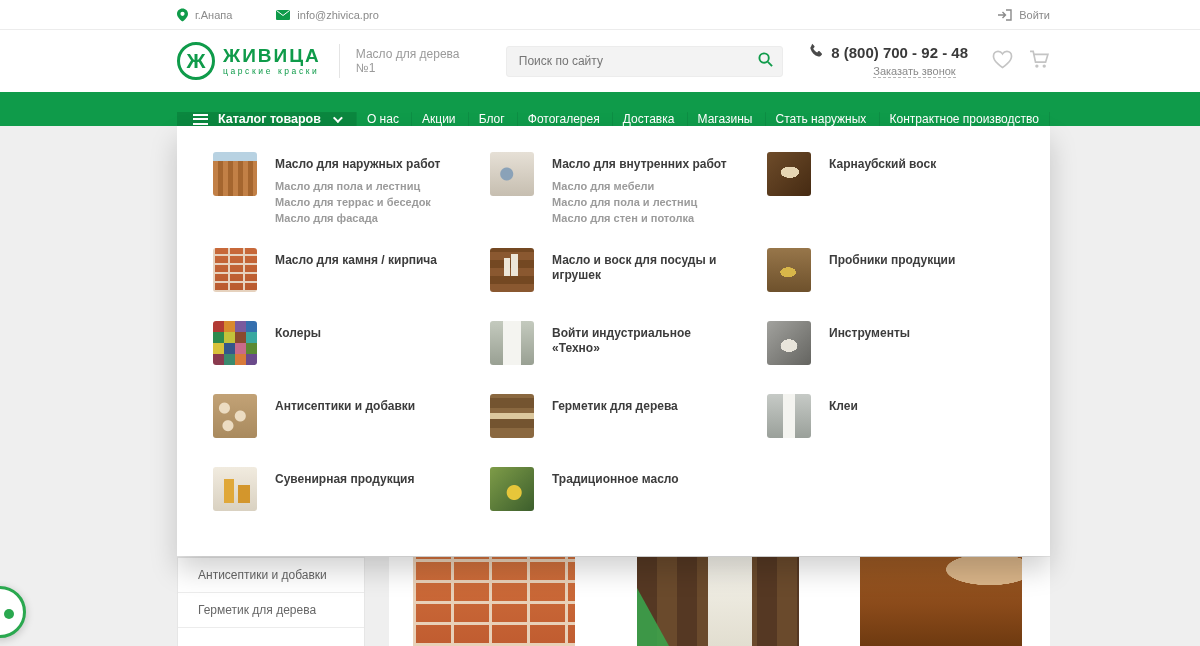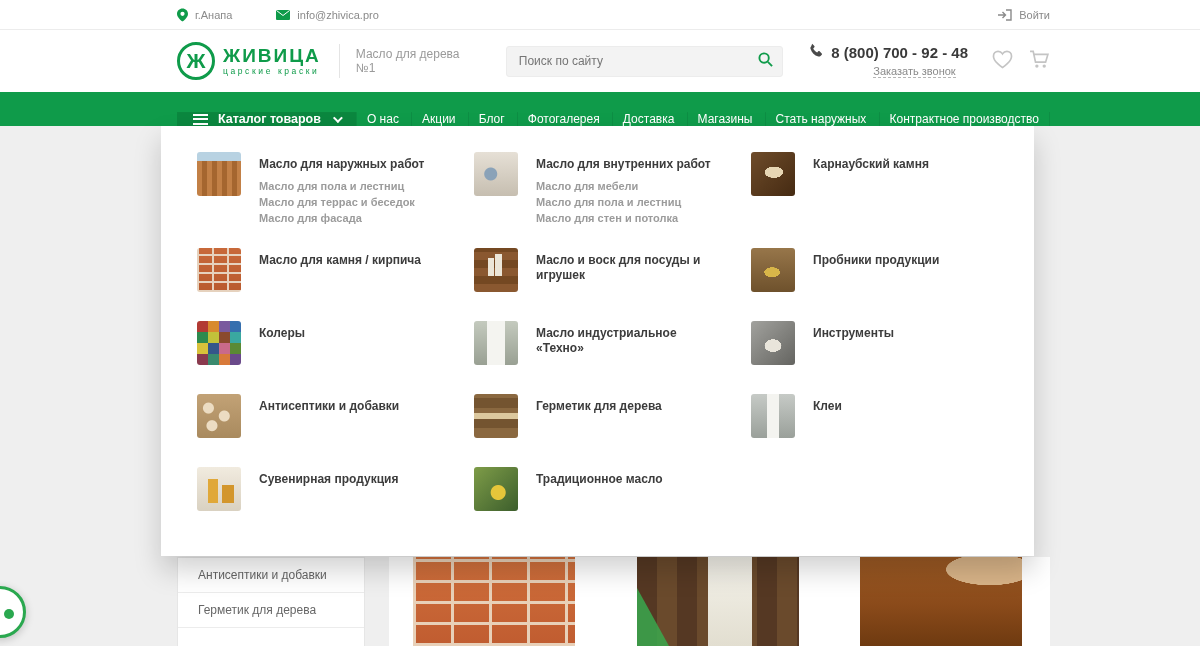--- a/index.html
+++ b/index.html
@@ -69,21 +69,21 @@
     background-image:linear-gradient(#f4f2ea,#e2ded0),
                      repeating-linear-gradient(90deg,#553823 0 20px,#6a4a2c 20px 40px);
     background-size:44px 100%,auto; background-position:60% 0,0 0; background-repeat:no-repeat,repeat; }
   .product-img[data-img="boards"]::after { content:""; position:absolute; left:0; bottom:0;
     border-left:32px solid rgba(58,168,78,.85); border-top:58px solid transparent; }
   .product-img[data-img="table"] { left:471px;
     background-image:radial-gradient(ellipse 72px 26px at 80% 14%,#d9b488 0 60%,rgba(0,0,0,0) 61%),
                      linear-gradient(180deg,#9c5a24 0,#8a4a1a 55%,#6e3a10 100%); }
 
   
-  .megamenu { position:absolute; left:161px; top:0; width:873px; height:430px; background:#fff;
+  .megamenu { position:absolute; left:177px; top:0; width:873px; height:430px; background:#fff;
               box-shadow:0 14px 26px rgba(0,0,0,0.18); z-index:20;
               display:grid; grid-template-columns:repeat(3,277px); grid-template-rows:96px 73px 73px 73px 73px;
               grid-auto-flow:column; padding:26px 0 0 36px; }
   .mm-item { display:flex; align-items:flex-start; cursor:pointer; }
   .mm-text { padding-top:5px; }
   .mm-title { font-size:12px; font-weight:600; color:#3c3c3c; line-height:15px; max-width:190px; }
   .mm-subs { margin-top:6px; }
   .mm-sub { font-size:11px; color:#9b9b9b; line-height:16px; cursor:pointer;font-weight:bold; }
 
   .thumb { width:44px; height:44px; border-radius:3px; margin-right:18px; flex:0 0 44px; background-color:#c8a87c; }
@@ -280,40 +280,40 @@
     </div>
     <div class="mm-item">
       <span class="thumb" data-thumb="dishes"></span>
       <div class="mm-text">
           <div class="mm-title">Масло и воск для посуды и игрушек</div>
         </div>
     </div>
     <div class="mm-item">
       <span class="thumb" data-thumb="techno"></span>
       <div class="mm-text">
-          <div class="mm-title">Масло индустриальное «Техно»</div>
+          <div class="mm-title">Войти индустриальное «Техно»</div>
         </div>
     </div>
     <div class="mm-item">
       <span class="thumb" data-thumb="sealant"></span>
       <div class="mm-text">
           <div class="mm-title">Герметик для дерева</div>
         </div>
     </div>
     <div class="mm-item">
       <span class="thumb" data-thumb="traditional"></span>
       <div class="mm-text">
           <div class="mm-title">Традиционное масло</div>
         </div>
     </div>
 
     <div class="mm-item">
       <span class="thumb" data-thumb="carnauba"></span>
       <div class="mm-text">
-          <div class="mm-title">Карнаубский камня</div>
+          <div class="mm-title">Карнаубский воск</div>
         </div>
     </div>
     <div class="mm-item">
       <span class="thumb" data-thumb="samples"></span>
       <div class="mm-text">
           <div class="mm-title">Пробники продукции</div>
         </div>
     </div>
     <div class="mm-item">
       <span class="thumb" data-thumb="tools"></span>

